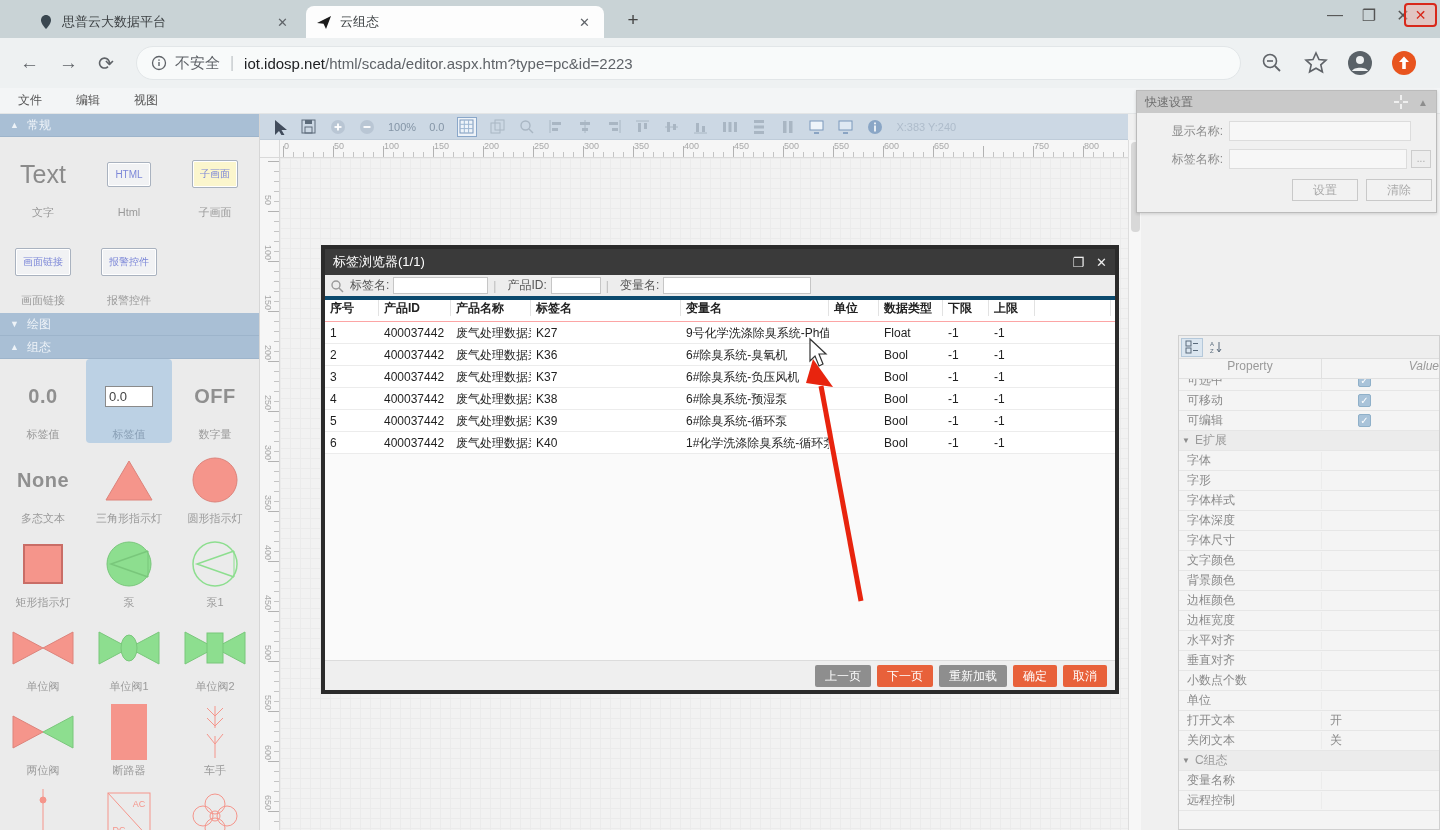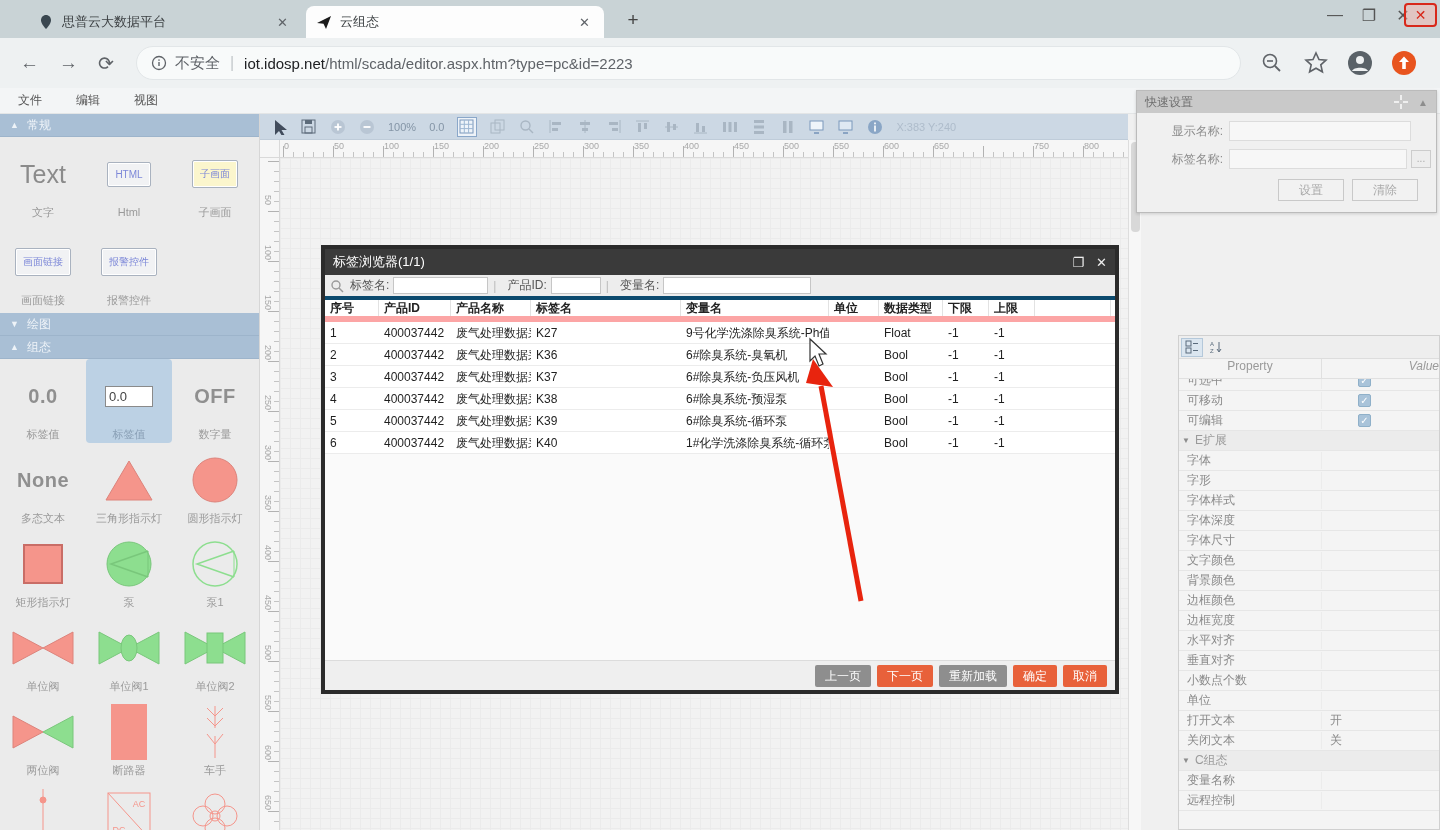--- a/index.html
+++ b/index.html
@@ -70,21 +70,21 @@
   #vscroll .thumb{position:absolute;top:2px;left:2px;width:9px;height:90px;background:#d8d8d8;border-radius:4px;}
 
   
   #quickpanel{left:1136px;top:90px;width:301px;height:123px;background:#f0f0f0;border:1px solid #bbb;box-shadow:0 1px 3px rgba(0,0,0,.15);z-index:4;}
   #quickpanel .qhead{height:22px;background:#c9c9c9;display:flex;align-items:center;padding:0 8px;color:#6e6e6e;font-size:12px;}
   #quickpanel .qhead .sp{flex:1;}
   .qrow{display:flex;align-items:center;margin-top:8px;}
   .qlabel{width:86px;text-align:right;font-size:12px;color:#8d8d8d;}
   .qinput{margin-left:6px;width:182px;height:20px;background:#f7f7f7;border:1px solid #dcdcdc;}
   .qmore{margin-left:4px;width:20px;height:18px;background:#ededed;border:1px solid #ccc;color:#aaa;font-size:10px;text-align:center;line-height:16px;}
-  .qbtns{display:flex;justify-content:flex-end;margin-top:10px;padding-right:18px;gap:8px;}
+  .qbtns{display:flex;justify-content:flex-end;margin-top:10px;padding-right:4px;gap:8px;}
   .qbtn{width:66px;height:22px;background:#f2f2f2;border:1px solid #c9c9c9;color:#a9a9a9;font-size:12px;text-align:center;line-height:20px;}
 
   
   #propspanel{left:1178px;top:335px;width:262px;height:495px;background:#f4f4f4;border:1px solid #d0d0d0;z-index:3;overflow:hidden;}
   #propstb{height:23px;background:#eeeeee;border-bottom:1px solid #ddd;display:flex;align-items:center;padding-left:2px;gap:2px;}
   .ptbtn{width:22px;height:19px;display:flex;align-items:center;justify-content:center;font-size:10px;color:#667;}
   .ptbtn.sel{background:#dbe6f0;border:1px solid #b4c8da;}
   #propshead{height:20px;display:flex;color:#9a9a9a;font-size:12px;border-bottom:1px solid #e0e0e0;}
   #propshead .ph1{width:143px;text-align:center;border-right:1px solid #e0e0e0;}
   #propshead .ph2{flex:1;text-align:right;font-style:italic;}
@@ -99,21 +99,21 @@
 
   
   #modal{left:321px;top:245px;width:798px;height:449px;border:4px solid #2b2b2b;background:#fff;z-index:6;display:flex;flex-direction:column;}
   #mtitle{height:26px;background:#3a3a3a;color:#fff;font-size:13px;display:flex;align-items:center;padding:0 8px;}
   #mtitle .sp{flex:1;}
   #mtitle .mico{color:#eee;font-size:13px;margin-left:12px;}
   #msearch{height:25px;background:#ededed;border-bottom:4px solid #0c4a6e;display:flex;align-items:center;font-size:12px;color:#555;}
   #msearch .slabel{margin-left:6px;}
   #msearch input{height:17px;border:1px solid #c6c6c6;background:#fff;margin-left:4px;font-size:11px;padding:0 3px;}
   #msearch .ssep{color:#bbb;margin:0 5px;}
-  #mthead{height:22px;display:flex;font-size:12px;font-weight:bold;color:#222;border-bottom:6px solid #fca5a5;align-items:flex-end;}
+  #mthead{height:22px;display:flex;font-size:12px;font-weight:bold;color:#222;border-bottom:1px solid #fca5a5;align-items:flex-start;}
   #mthead .hc{padding-left:5px;border-right:1px solid #e2e2e2;height:16px;line-height:16px;overflow:hidden;white-space:nowrap;}
   .mrow{height:22px;display:flex;font-size:12px;color:#1f1f1f;border-bottom:1px solid #ececec;align-items:center;}
   .mrow .tc{padding-left:5px;overflow:hidden;white-space:nowrap;height:16px;line-height:16px;}
   #mbody{flex:1;background:#fafafa;}
   #mfooter{height:30px;background:#efefef;border-top:1px solid #dcdcdc;display:flex;align-items:center;justify-content:flex-end;padding-right:8px;gap:6px;}
   .mbtn{height:22px;padding:0 10px;font-size:12px;color:#fff;text-align:center;line-height:22px;border-radius:2px;}
   .mbtn.gray{background:#8e8e8e;}
   .mbtn.orange{background:#e8613a;}
 
   #anno{left:0;top:0;width:1440px;height:830px;z-index:10;pointer-events:none;}

